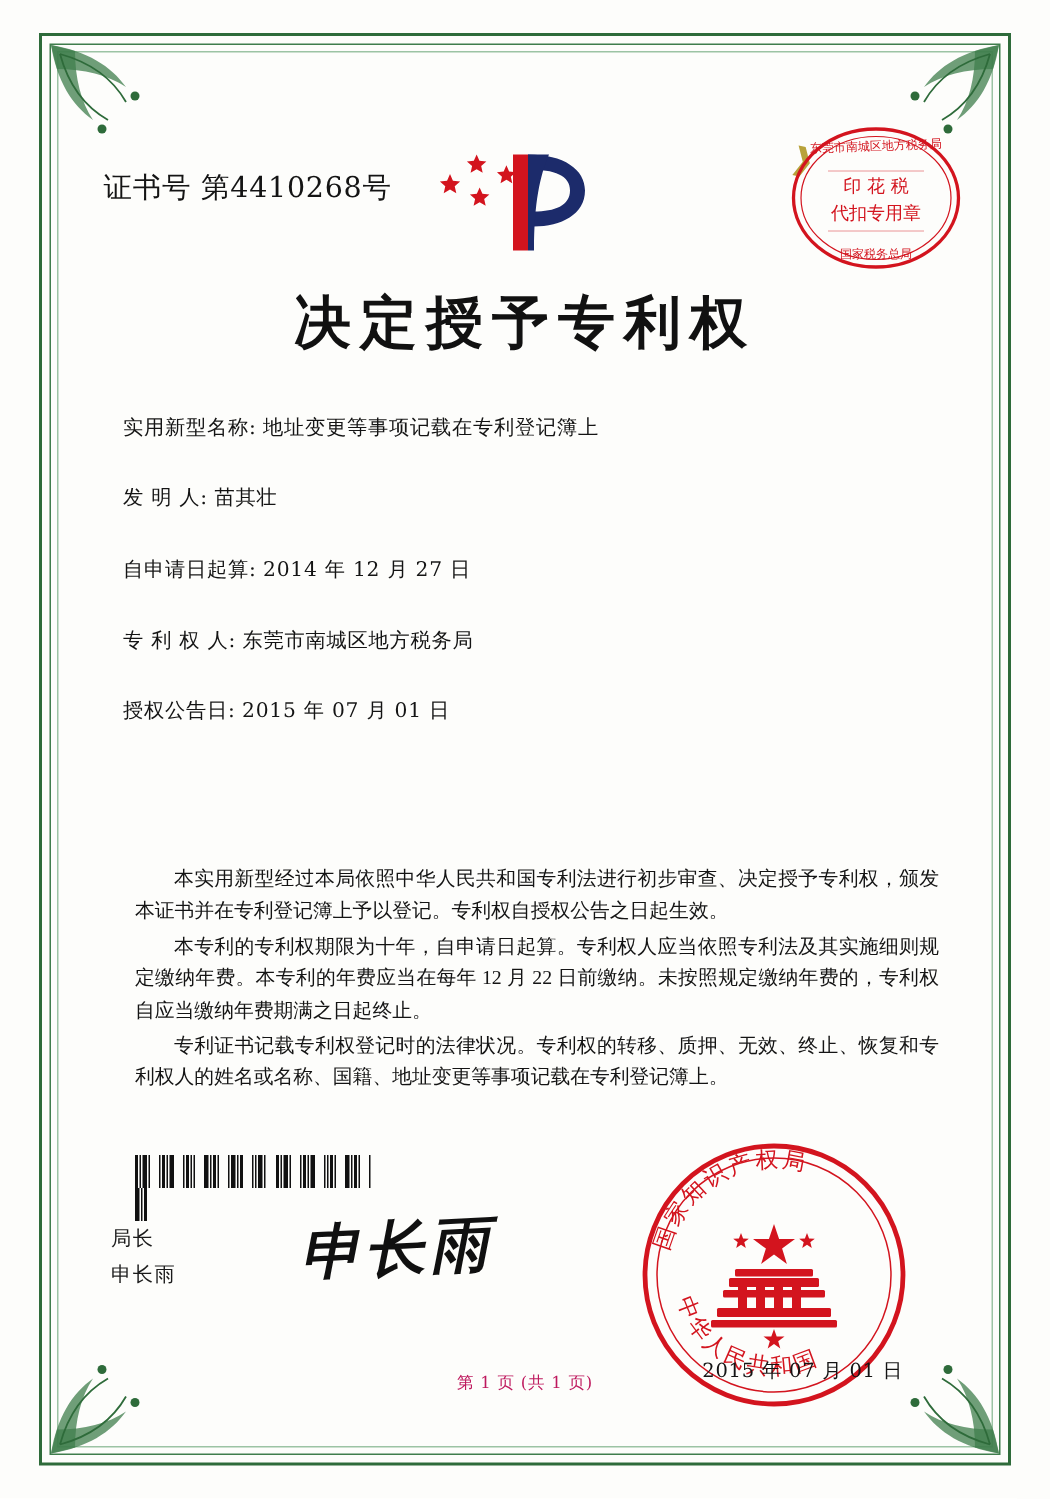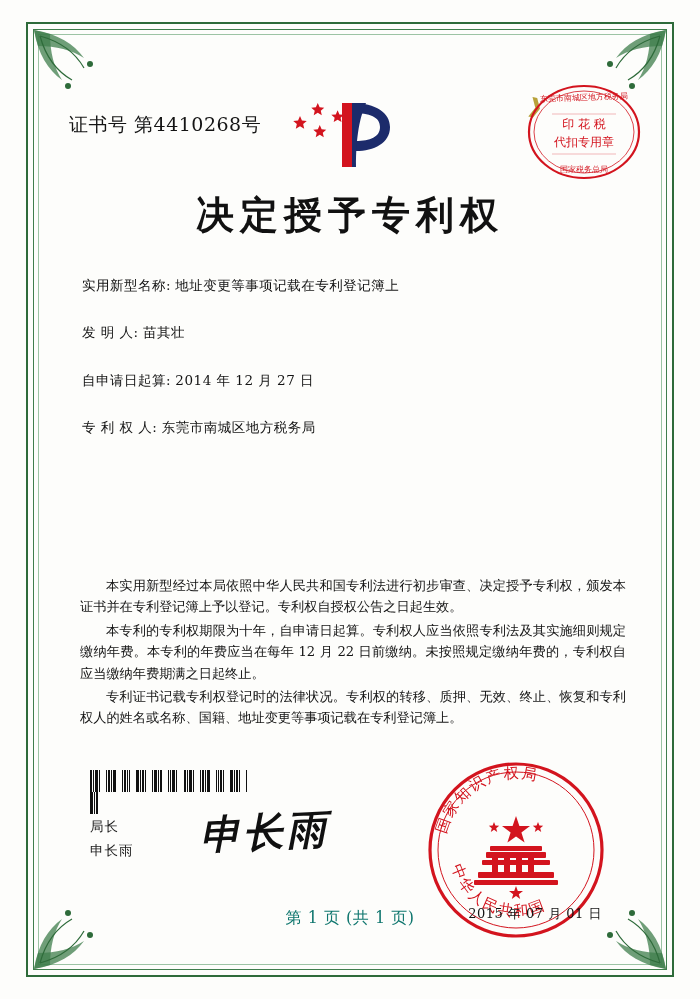--- a/index.html
+++ b/index.html
@@ -113,22 +113,23 @@
     position: absolute;
     left: 20px;
     right: 14px;
     top: 505px;
     font-size: 13.2px;
     line-height: 1.62;
     text-align: justify;
     color: #141414;
   }
   .paras p {
-    margin: 0 0 2px 0;
+    margin: 0 0 2px 10px;
     text-indent: 26px;
+    font-family: Liberation Serif, serif;
   }
 
   
   .barcode {
     position: absolute;
     left: 30px;
     top: 700px;
     width: 160px;
     height: 22px;
   }
@@ -136,21 +137,21 @@
     display: inline-block;
     width: 1px;
     height: 100%;
     background: #111;
     margin-right: 1px;
     vertical-align: top;
   }
 
   .signblock {
     position: absolute;
-    left: 30px;
+    left: 14px;
     top: 745px;
     font-size: 13.5px;
     line-height: 1.75;
     letter-spacing: 1px;
   }
 
   .handsign {
     position: absolute;
     left: 140px;
     top: 735px;
@@ -178,22 +179,22 @@
     font-size: 13px;
     color: #141414;
     letter-spacing: 0.5px;
   }
 
   .pagefoot {
     position: absolute;
     left: 0; right: 0;
     bottom: 10px;
     text-align: center;
-    font-size: 16px;
-    color: #0f766e;
+    font-size: 11px;
+    color: #be185d;
     letter-spacing: 0.5px;
   }
 
   .mark-tr {
     position: absolute;
     right: 96px;
     top: 24px;
     font-size: 20px;
     color: #b8a23a;
     transform: rotate(12deg);
@@ -289,20 +290,24 @@
         <span class="val">苗其壮</span>
       </div>
       <div class="field">
         <span class="lbl">自申请日起算:</span>
         <span class="val">2014 年 12 月 27 日</span>
       </div>
       <div class="field">
         <span class="lbl">专  利  权  人:</span>
         <span class="val">东莞市南城区地方税务局</span>
       </div>
+      <div class="field">
+        <span class="lbl">授权公告日:</span>
+        <span class="val">2015 年 07 月 01 日</span>
+      </div>
     </div>
 
     <div class="paras">
       <p>本实用新型经过本局依照中华人民共和国专利法进行初步审查、决定授予专利权，颁发本证书并在专利登记簿上予以登记。专利权自授权公告之日起生效。</p>
       <p>本专利的专利权期限为十年，自申请日起算。专利权人应当依照专利法及其实施细则规定缴纳年费。本专利的年费应当在每年 12 月 22 日前缴纳。未按照规定缴纳年费的，专利权自应当缴纳年费期满之日起终止。</p>
       <p>专利证书记载专利权登记时的法律状况。专利权的转移、质押、无效、终止、恢复和专利权人的姓名或名称、国籍、地址变更等事项记载在专利登记簿上。</p>
     </div>
 
     <div class="barcode">
       <span style="width:2px"></span><span></span><span style="width:3px"></span><span></span>

